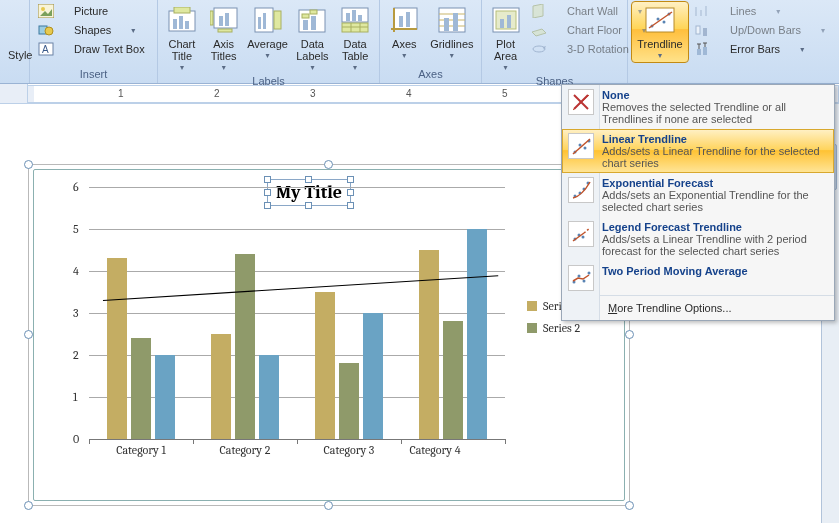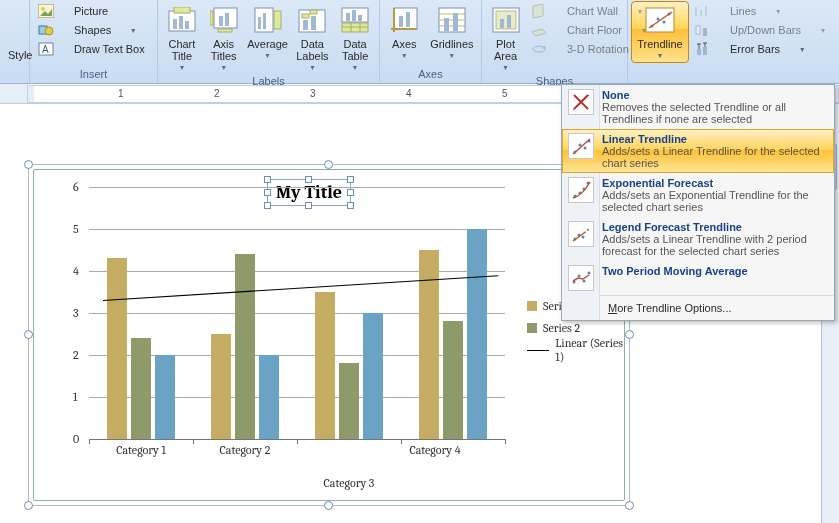--- a/index.html
+++ b/index.html
@@ -461,37 +461,33 @@
 
     <div class="legend">
       <div>
           <span class="swatch s1"></span>
           <span>Series 1</span>
         </div>
       <div>
           <span class="swatch s2"></span>
           <span>Series 2</span>
         </div>
-      <div>
-          <span class="line-sw"></span>
-          <span>Linear (Series 1)</span>
-        </div>
     </div>
   <div class="ylab" style="top: 274px;">0</div>
       <div class="ylab" style="top: 232px;">1</div>
       <div class="ylab" style="top: 190px;">2</div>
       <div class="ylab" style="top: 148px;">3</div>
       <div class="ylab" style="top: 106px;">4</div>
       <div class="ylab" style="top: 64px;">5</div>
       <div class="ylab" style="top: 22px;">6</div>
       <div class="xcat" style="left: 60px;">Category 1</div>
       <div class="tick" style="left: 60px;"></div>
       <div class="xcat" style="left: 164px;">Category 2</div>
       <div class="tick" style="left: 164px;"></div>
-      <div class="xcat" style="left: 268px; margin-top: 33px;">Category 3</div>
+      <div class="xcat" style="left: 268px;">Category 3</div>
       <div class="tick" style="left: 268px;"></div>
       <div class="xcat" style="left: 354px;">Category 4</div>
       <div class="tick" style="left: 372px;"></div>
       <div class="tick" style="left: 476px;"></div>
     </div>
 </div>
 
 <div class="rscroll">
   <div class="thumb"></div>
 </div>

